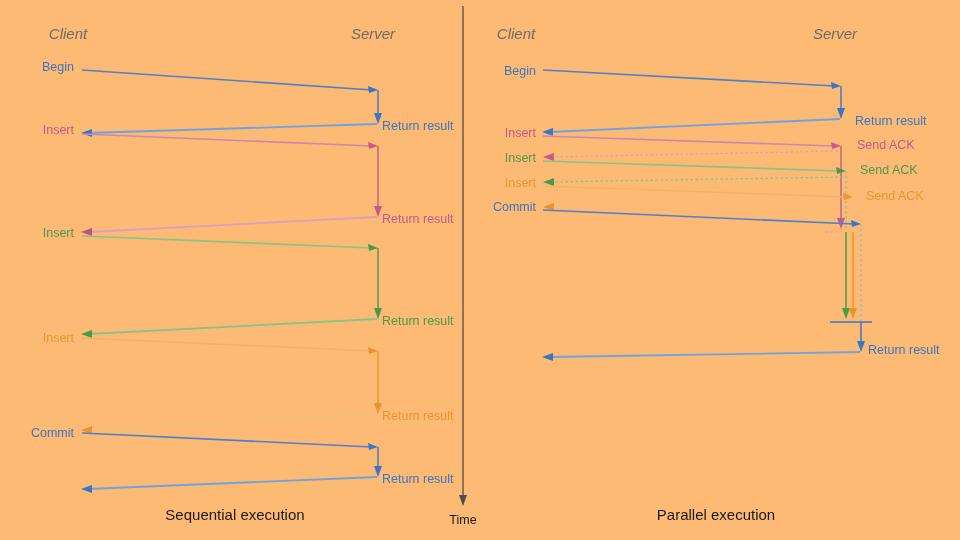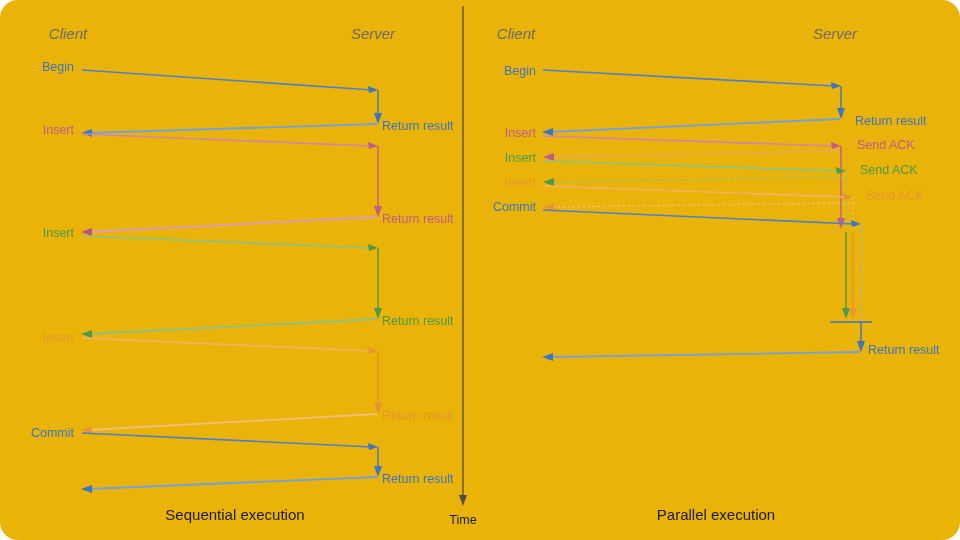--- a/index.html
+++ b/index.html
@@ -4,24 +4,23 @@
 <style>
   html, body {
     margin: 0;
     padding: 0;
     background: #ffffff;
   }
   #canvas {
     position: relative;
     width: 960px;
     height: 540px;
-    background: #eab308;
+    background: #fdba74;
     font-family: "Liberation Sans", sans-serif;
     overflow: hidden;
-    border-radius: 18px;
   }
   svg.diagram {
     position: absolute;
     left: 0;
     top: 0;
     width: 960px;
     height: 540px;
   }
   .lane-header {
     font-style: italic;

